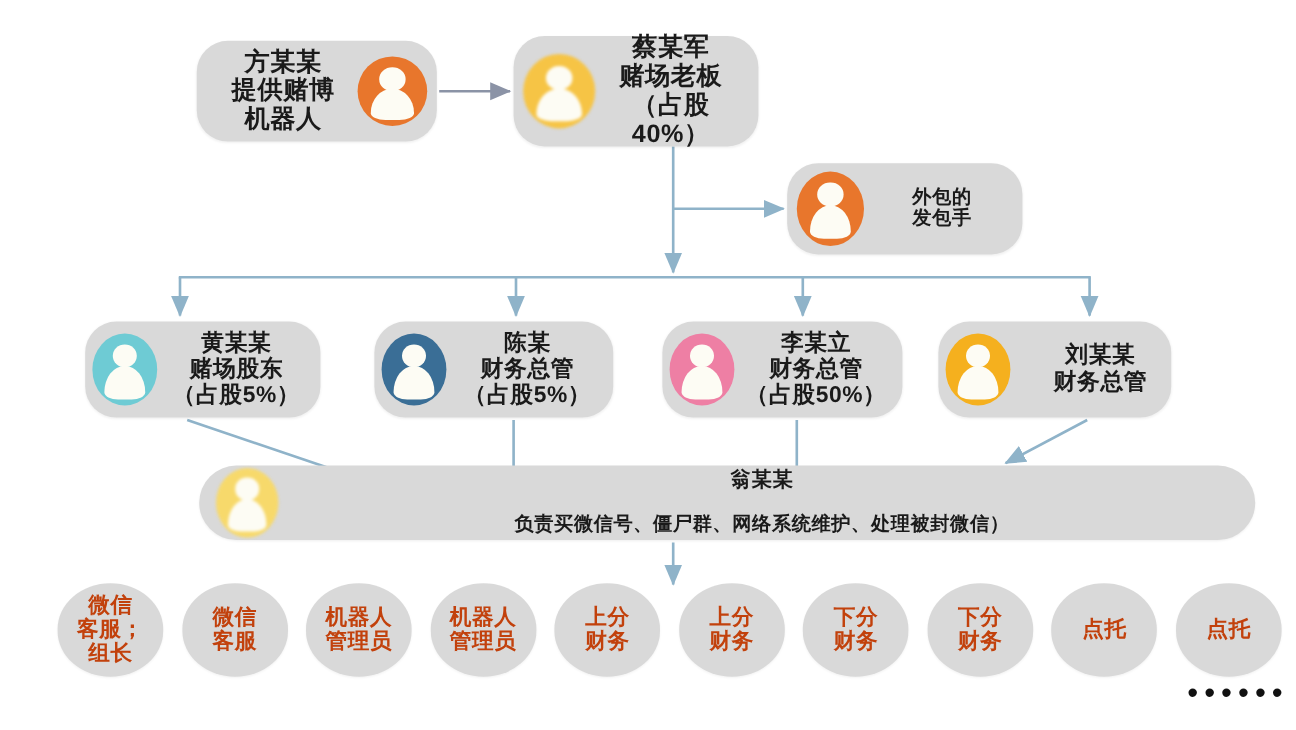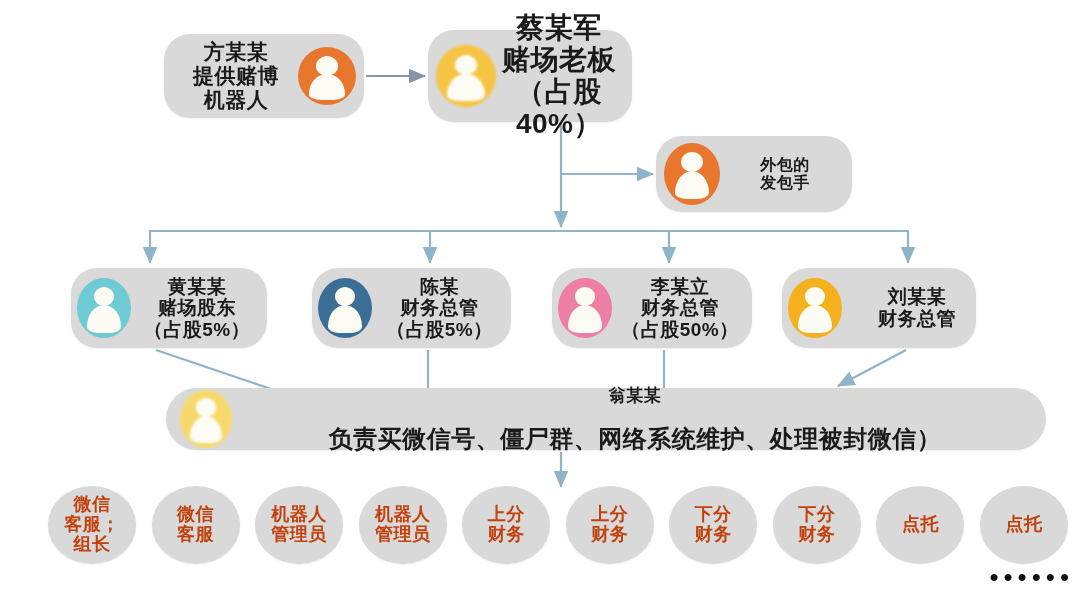--- a/index.html
+++ b/index.html
@@ -72,21 +72,21 @@
     left: 148px; top: 34px; width: 200px; height: 84px;
     padding: 0 4px 0 10px;
   }
   #node-fang .label { font-size: 21px; text-align: center; }
   #node-fang .avatar { width: 58px; height: 58px; margin-right: 4px; }
 
   #node-cai {
     left: 412px; top: 30px; width: 204px; height: 92px;
     padding: 0 10px 0 4px;
   }
-  #node-cai .label { font-size: 28px; text-align: center; }
+  #node-cai .label { font-size: 21px; text-align: center; }
   #node-cai .avatar { width: 60px; height: 62px; margin-left: 4px; }
 
   
   #node-waibao {
     left: 640px; top: 136px; width: 196px; height: 76px;
     padding: 0 8px 0 8px;
   }
   #node-waibao .label { font-size: 16px; }
   #node-waibao .avatar { width: 56px; height: 62px; margin-right: 6px; }
 
@@ -101,21 +101,21 @@
 
   
   #node-weng {
     left: 150px; top: 388px; width: 880px; height: 62px;
     border-radius: 31px;
     padding: 0 14px 0 14px;
   }
   #node-weng .avatar { width: 52px; height: 58px; margin-right: 6px; }
   #node-weng .label { font-size: 20px; line-height: 1.05; }
   #node-weng .label .l1 { display: block; font-size: 17px; }
-  #node-weng .label .l2 { display: block; font-size: 24px; }
+  #node-weng .label .l2 { display: block; font-size: 16px; }
 
   
   #pill-row {
     position: absolute;
     left: 32px;
     top: 485px;
     width: 1020px;
     height: 80px;
     display: flex;
     justify-content: space-between;

